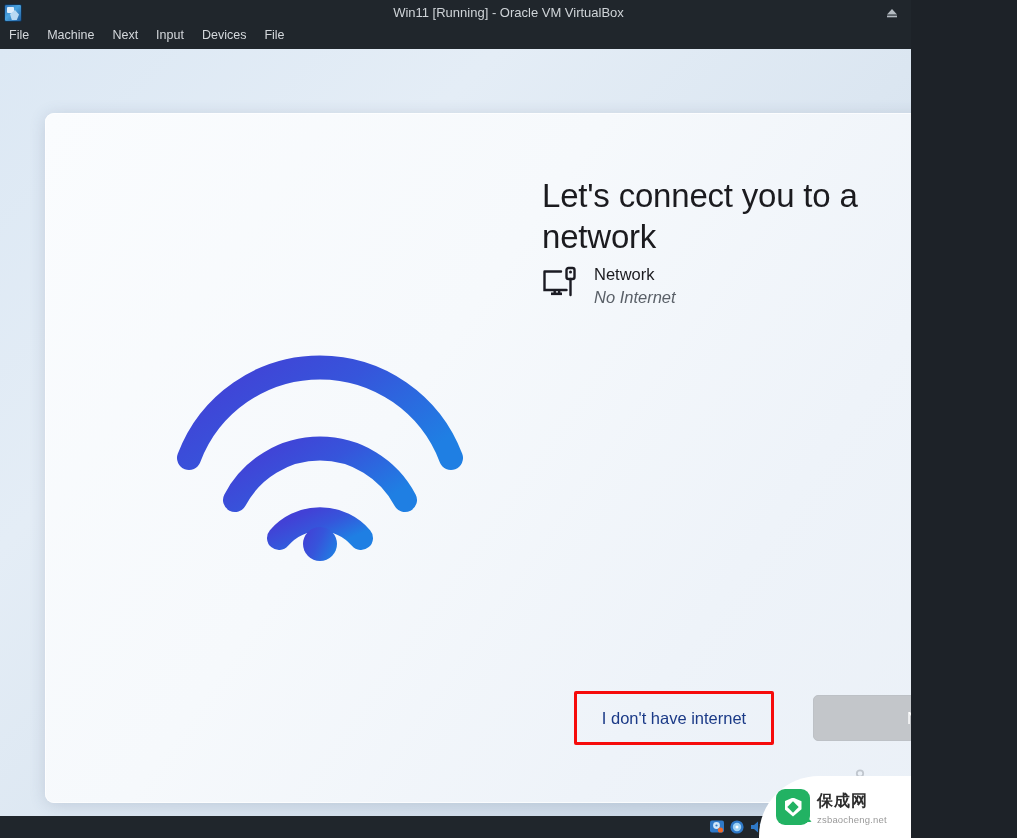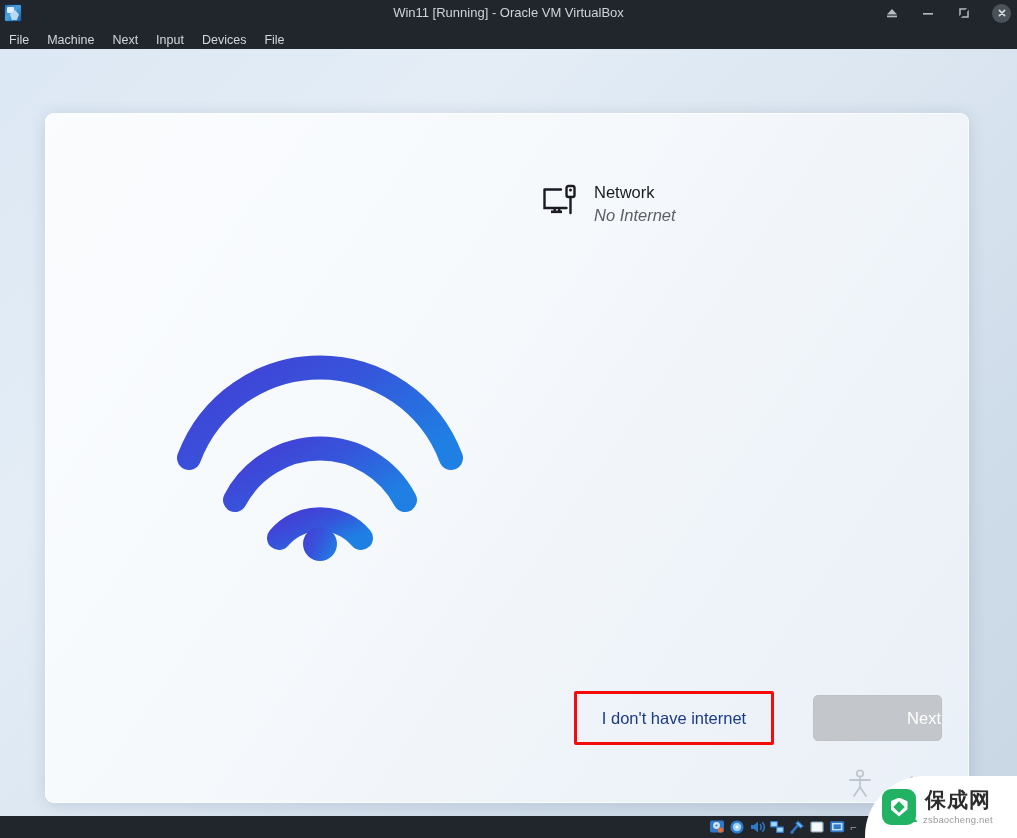--- a/index.html
+++ b/index.html
@@ -2,21 +2,21 @@
 <html><head>
 <meta charset="utf-8">
 <style>
   * { margin:0; padding:0; box-sizing:border-box; }
   html,body {
     width:1017px; height:838px;
     font-family:"Liberation Sans", sans-serif;
     overflow:hidden;
     background:#1d2228;
   }
-  #screen { position:relative; width:1017px; height:838px; overflow:hidden; }
+  #screen { position:relative; width:911px; height:838px; overflow:hidden; }
 
   
   .vb-titlebar {
     position:absolute; left:0; top:0; width:1017px; height:26px;
     background:#20262c;
     display:flex; align-items:center;
   }
   .vb-appicon {
     width:18px; height:18px; margin-left:4px; flex:0 0 auto;
     position:relative; border-radius:2px;
@@ -49,21 +49,21 @@
   }
   .vb-btn svg { display:block; }
   .vb-btn.close {
     width:19px; height:19px; border-radius:50%;
     background:#4b5259;
   }
 
   .vb-menubar {
     position:absolute; left:0; top:26px; width:1017px; height:23px;
     background:#20262c;
-    display:flex; align-items:flex-end;
+    display:flex; align-items:flex-start;
   }
   .vb-menu-item {
     color:#d4d8dc; font-size:12.5px;
     padding:2px 9px; cursor:default; white-space:nowrap;
   }
 
   
   .guest {
     position:absolute; left:0; top:49px; width:1017px; height:767px;
     background:linear-gradient(135deg,#dce8f4 0%,#e4edf6 28%,#dbe6f1 52%,#cfdce9 78%,#c9d6e4 100%);
@@ -180,22 +180,22 @@
     clip-path:polygon(0 0,100% 100%,0 100%);
   }
   .wm-shield {
     width:17px; height:19px; background:#ffffff;
     clip-path:polygon(50% 0,100% 20%,100% 62%,50% 100%,0 62%,0 20%);
     display:flex; align-items:center; justify-content:center;
   }
   .wm-diamond { width:8px; height:8px; background:#22b263; transform:rotate(45deg); }
   .wm-texts { display:flex; flex-direction:column; }
   .wm-cn {
-    font-size:21px; color:#2d2d2d; letter-spacing:1px;
-    font-family:"DejaVu Sans", sans-serif; line-height:23px; font-weight:bold;text-align:center;
+    font-size:16px; color:#2d2d2d; letter-spacing:1px;
+    font-family:"DejaVu Sans", sans-serif; line-height:23px; font-weight:bold;
   }
   .wm-url { font-size:9.5px; color:#9a9a9a; letter-spacing:0.2px; margin-top:2px; }
 </style>
 </head>
 <body>
 
 <div id="screen">
 
   <div class="vb-titlebar">
     <div class="vb-appicon"></div>
@@ -251,20 +251,21 @@
           <g fill="none" stroke="url(#wifiGrad)" stroke-linecap="round">
             <path d="M14 110 A 140 140 0 0 1 276 110" stroke-width="24"></path>
             <path d="M60 152 A 96 96 0 0 1 230 152" stroke-width="24"></path>
             <path d="M104 190 A 54 54 0 0 1 186 190" stroke-width="24"></path>
           </g>
           <circle cx="145" cy="196" r="17" fill="url(#wifiGrad)"></circle>
         </svg>
       </div>
 
       <div class="content">
+        <div class="oobe-heading">Let's connect you to a network</div>
 
         <div class="net-list">
           <div class="net-row">
             <div class="net-icon">
               <svg width="36" height="38" viewBox="0 0 36 38">
                 <path d="M2.5 5.5 h16.5 M2.5 5.5 v18.5 h22" fill="none" stroke="#1b1b23" stroke-width="2.4" stroke-linecap="round"></path>
                 <path d="M2.5 5.5 a0 0 0 0 1 0 0" fill="none"></path>
                 <rect x="9" y="26.5" width="11" height="2.6" fill="#1b1b23"></rect>
                 <rect x="11.5" y="24" width="2.4" height="3" fill="#1b1b23"></rect>
                 <rect x="16" y="24" width="2.4" height="3" fill="#1b1b23"></rect>

